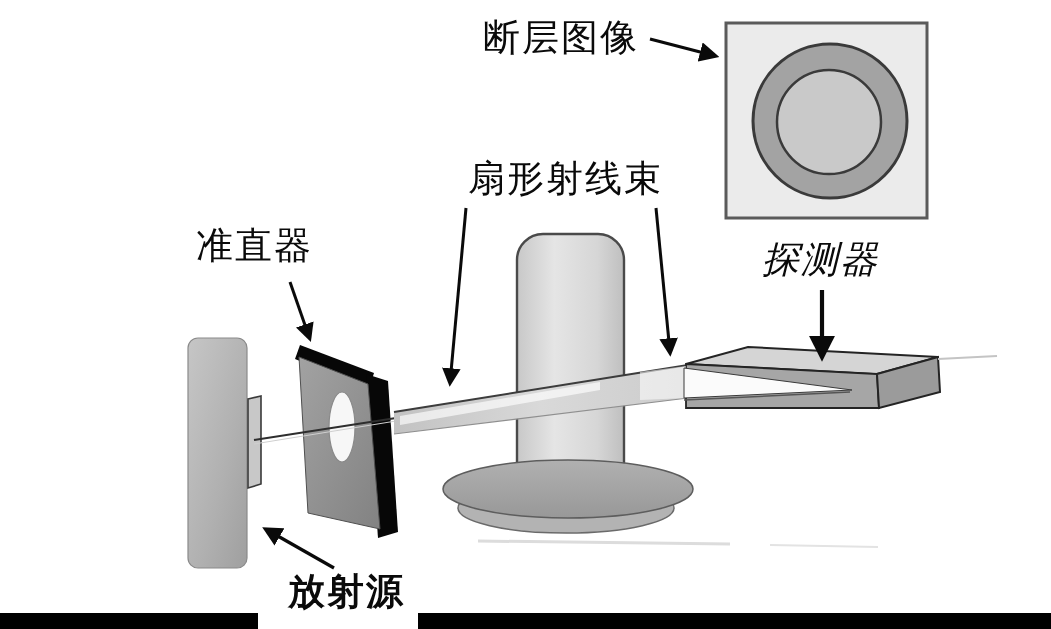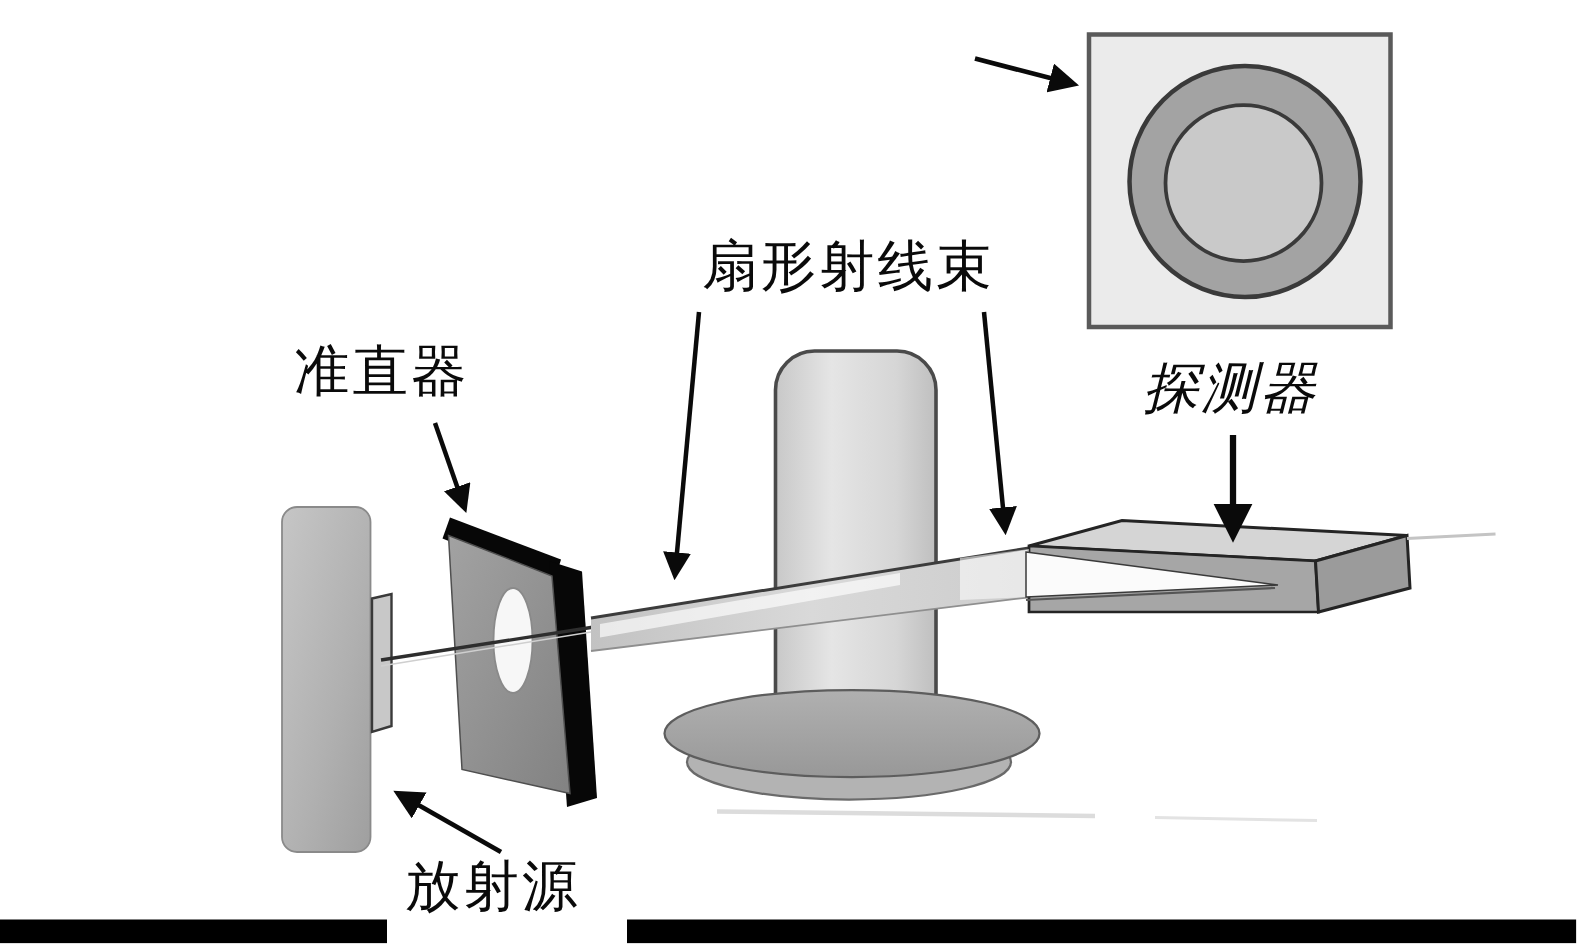--- a/index.html
+++ b/index.html
@@ -118,18 +118,19 @@
       <line x1="290" y1="282" x2="306" y2="328" stroke-width="3" marker-end="url(#ah)"></line>
       <line x1="822" y1="290" x2="822" y2="341" stroke-width="4.2" marker-end="url(#ah)"></line>
       <line x1="334" y1="568" x2="276" y2="535" stroke-width="3.2" marker-end="url(#ah)"></line>
     </g>
   </svg>
 
   <div class="label-box"></div>
   <div class="bar bar-left"></div>
   <div class="bar bar-right"></div>
 
+  <div class="lbl" style="left:483px;top:19px;">断层图像</div>
   <div class="lbl" style="left:468px;top:160px;">扇形射线束</div>
-  <div class="lbl" style="left:196px;top:230px;">准直器</div>
+  <div class="lbl" style="left:196px;top:230px;font-family:Liberation Mono, monospace;">准直器</div>
   <div class="lbl" style="left:762px;top:241px;font-style:italic;">探测器</div>
-  <div class="lbl" style="left:270px;top:573px;">放射源</div>
+  <div class="lbl" style="left:288px;top:573px;font-weight:bold;">放射源</div>
 
 </div>
 
 </body></html>

